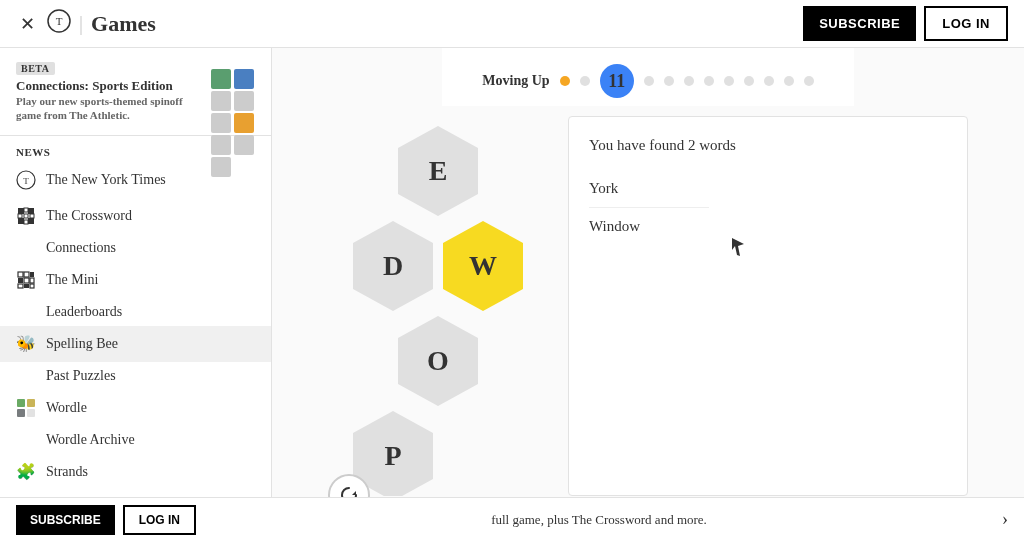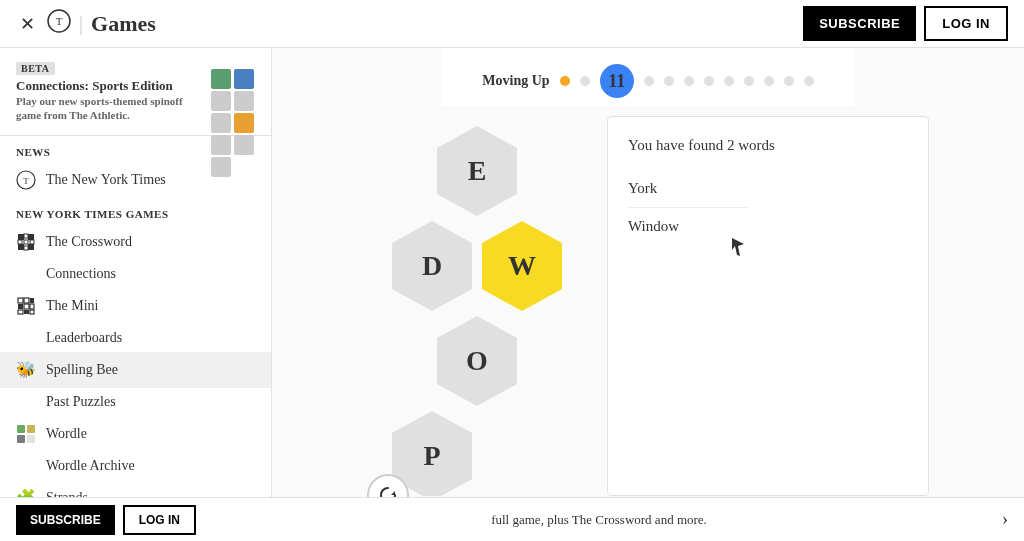--- a/index.html
+++ b/index.html
@@ -128,21 +128,20 @@
     <div class="sidebar-item">
       <span class="sidebar-item-icon">
         <svg width="20" height="20" viewBox="0 0 20 20">
             <circle cx="10" cy="10" r="9" stroke="#333" stroke-width="1.2" fill="none"></circle>
             <text x="10" y="14" text-anchor="middle" font-size="9" font-family="Georgia" fill="#333">T</text>
           </svg>
       </span>
       <span class="sidebar-item-label">The New York Times</span>
     </div>
 
-    <div class="sidebar-section-label">NEW YORK TIMES GAMES</div>
 
     <div class="sidebar-item">
       <span class="sidebar-item-icon">
         <svg width="20" height="20" viewBox="0 0 20 20">
           <rect x="2" y="2" width="6" height="6" fill="#333"></rect>
           <rect x="12" y="2" width="6" height="6" fill="#333"></rect>
           <rect x="2" y="12" width="6" height="6" fill="#333"></rect>
           <rect x="12" y="12" width="6" height="6" fill="#333"></rect>
           <rect x="8" y="2" width="4" height="4" fill="none" stroke="#333" stroke-width="1"></rect>
           <rect x="2" y="8" width="4" height="4" fill="none" stroke="#333" stroke-width="1"></rect>
@@ -267,21 +266,21 @@
           </button>
         </div>
       </div>
 
       <div style="position:absolute; left:460px; top:190px; pointer-events:none;">
         <svg width="12" height="18" viewBox="0 0 12 18">
             <path d="M0 0 L12 6 L6 8 L8 18 L5 17 L3 8 L0 12 Z" fill="#333"></path>
           </svg>
       </div>
 
-      <div style="margin-left:20px; background:#fff; border:1px solid #e2e2e2; border-radius:4px; padding:20px; width:322px; min-height:200px;">
+      <div style="margin-left:20px; background:#fff; border:1px solid #e2e2e2; border-radius:4px; padding:20px; width:400px; min-height:200px;">
         <div style="font-size:15px; margin-bottom:16px;">You have found 2 words</div>
         <div style="font-size:15px; padding:10px 0; border-bottom:1px solid #eee; width:120px;">York</div>
         <div style="font-size:15px; padding:10px 0; width:120px;">Window</div>
       </div>
 
     </div>
 
   </div>
 
 </div>

